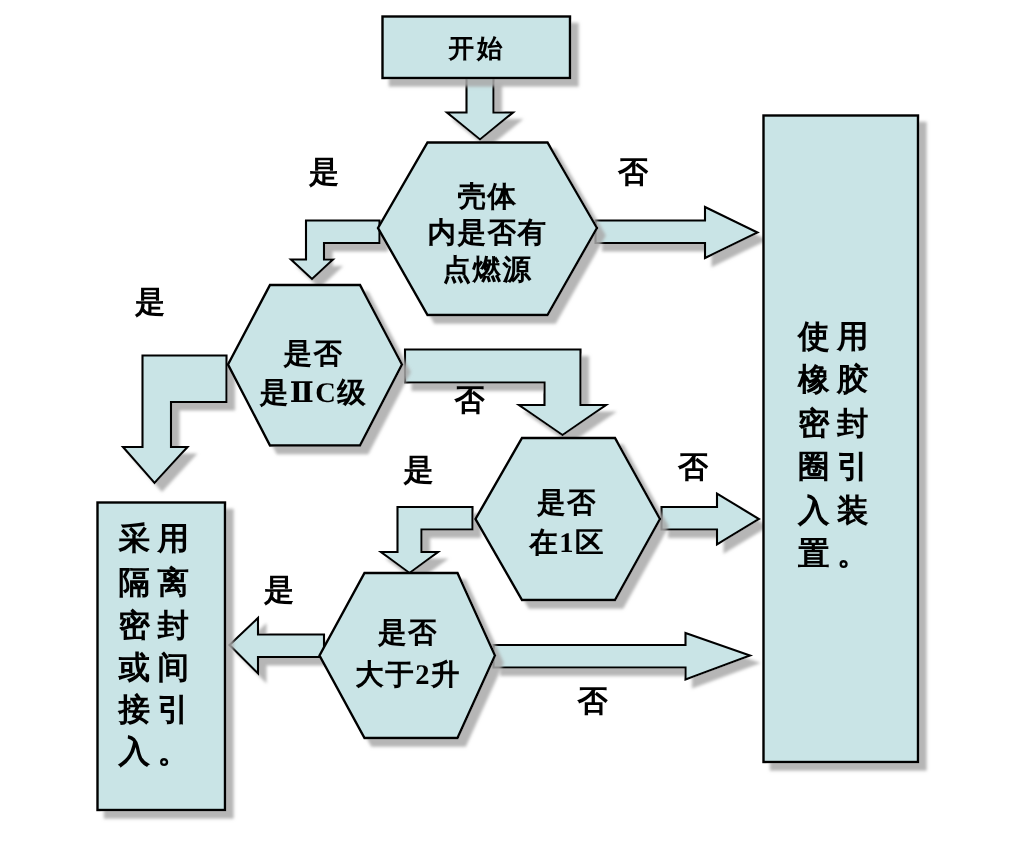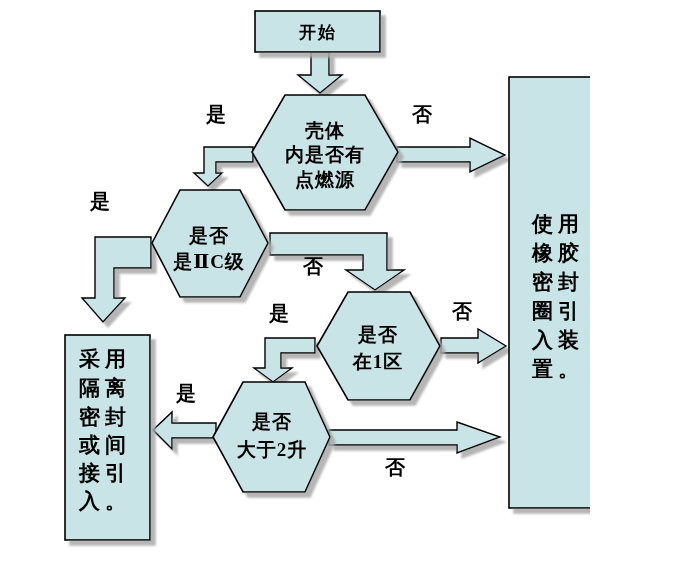--- a/index.html
+++ b/index.html
@@ -3,21 +3,21 @@
 <meta charset="utf-8">
 <style>
   :root{
     --shape-fill:#c9e4e6;
     --shape-stroke:#000000;
     --shadow:#a9a9a9;
     --text:#000000;
     --background:#ffffff;
   }
   html,body{margin:0;padding:0;background:var(--background);}
-  .stage{position:relative;width:590px;height:561px;background:var(--background);overflow:hidden;text-decoration:underline;}
+  .stage{position:relative;width:681px;height:561px;background:var(--background);overflow:hidden;text-decoration:underline;}
   svg{display:block;}
   .shape{fill:var(--shape-fill);stroke:var(--shape-stroke);stroke-width:1.6;filter:url(#ds);}
   .arrow{fill:var(--shape-fill);stroke:var(--shape-stroke);stroke-width:1.4;filter:url(#ds);}
   text{
     font-family:"Liberation Serif","DejaVu Serif",serif;
     font-weight:bold;
     fill:var(--text);
     text-anchor:middle;
   }
   .t-start{font-size:17px;letter-spacing:2px;}

